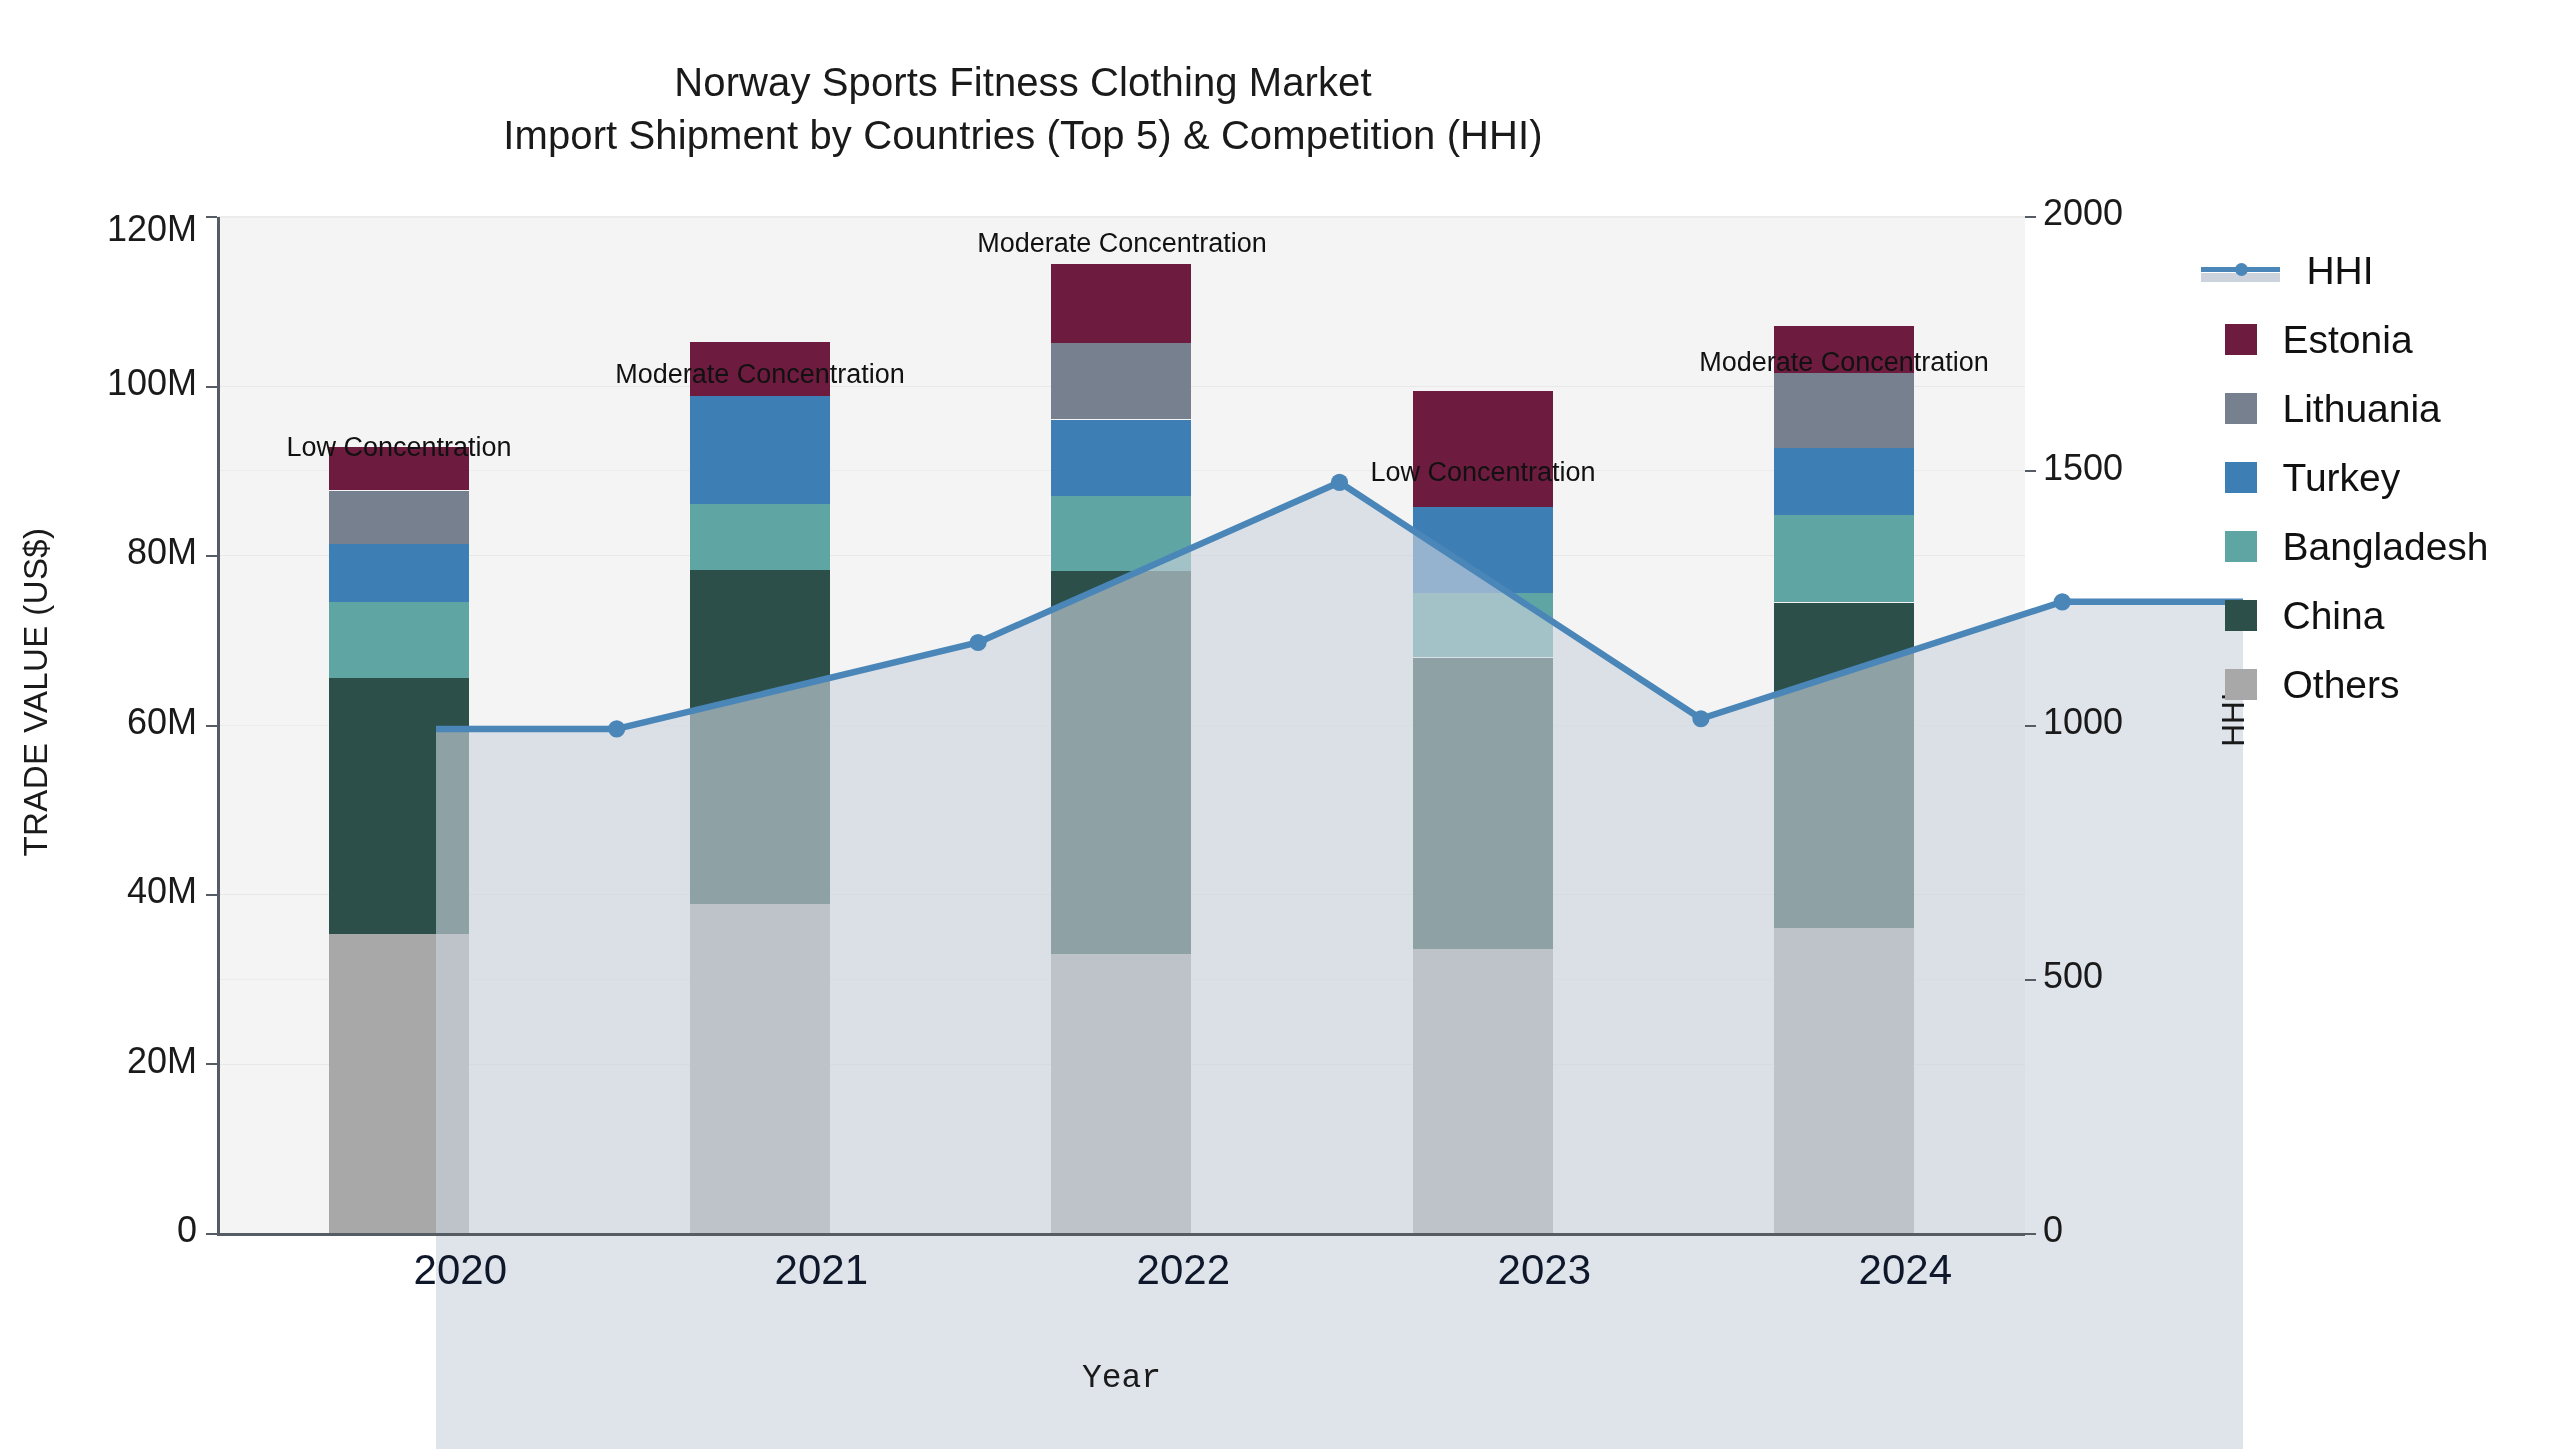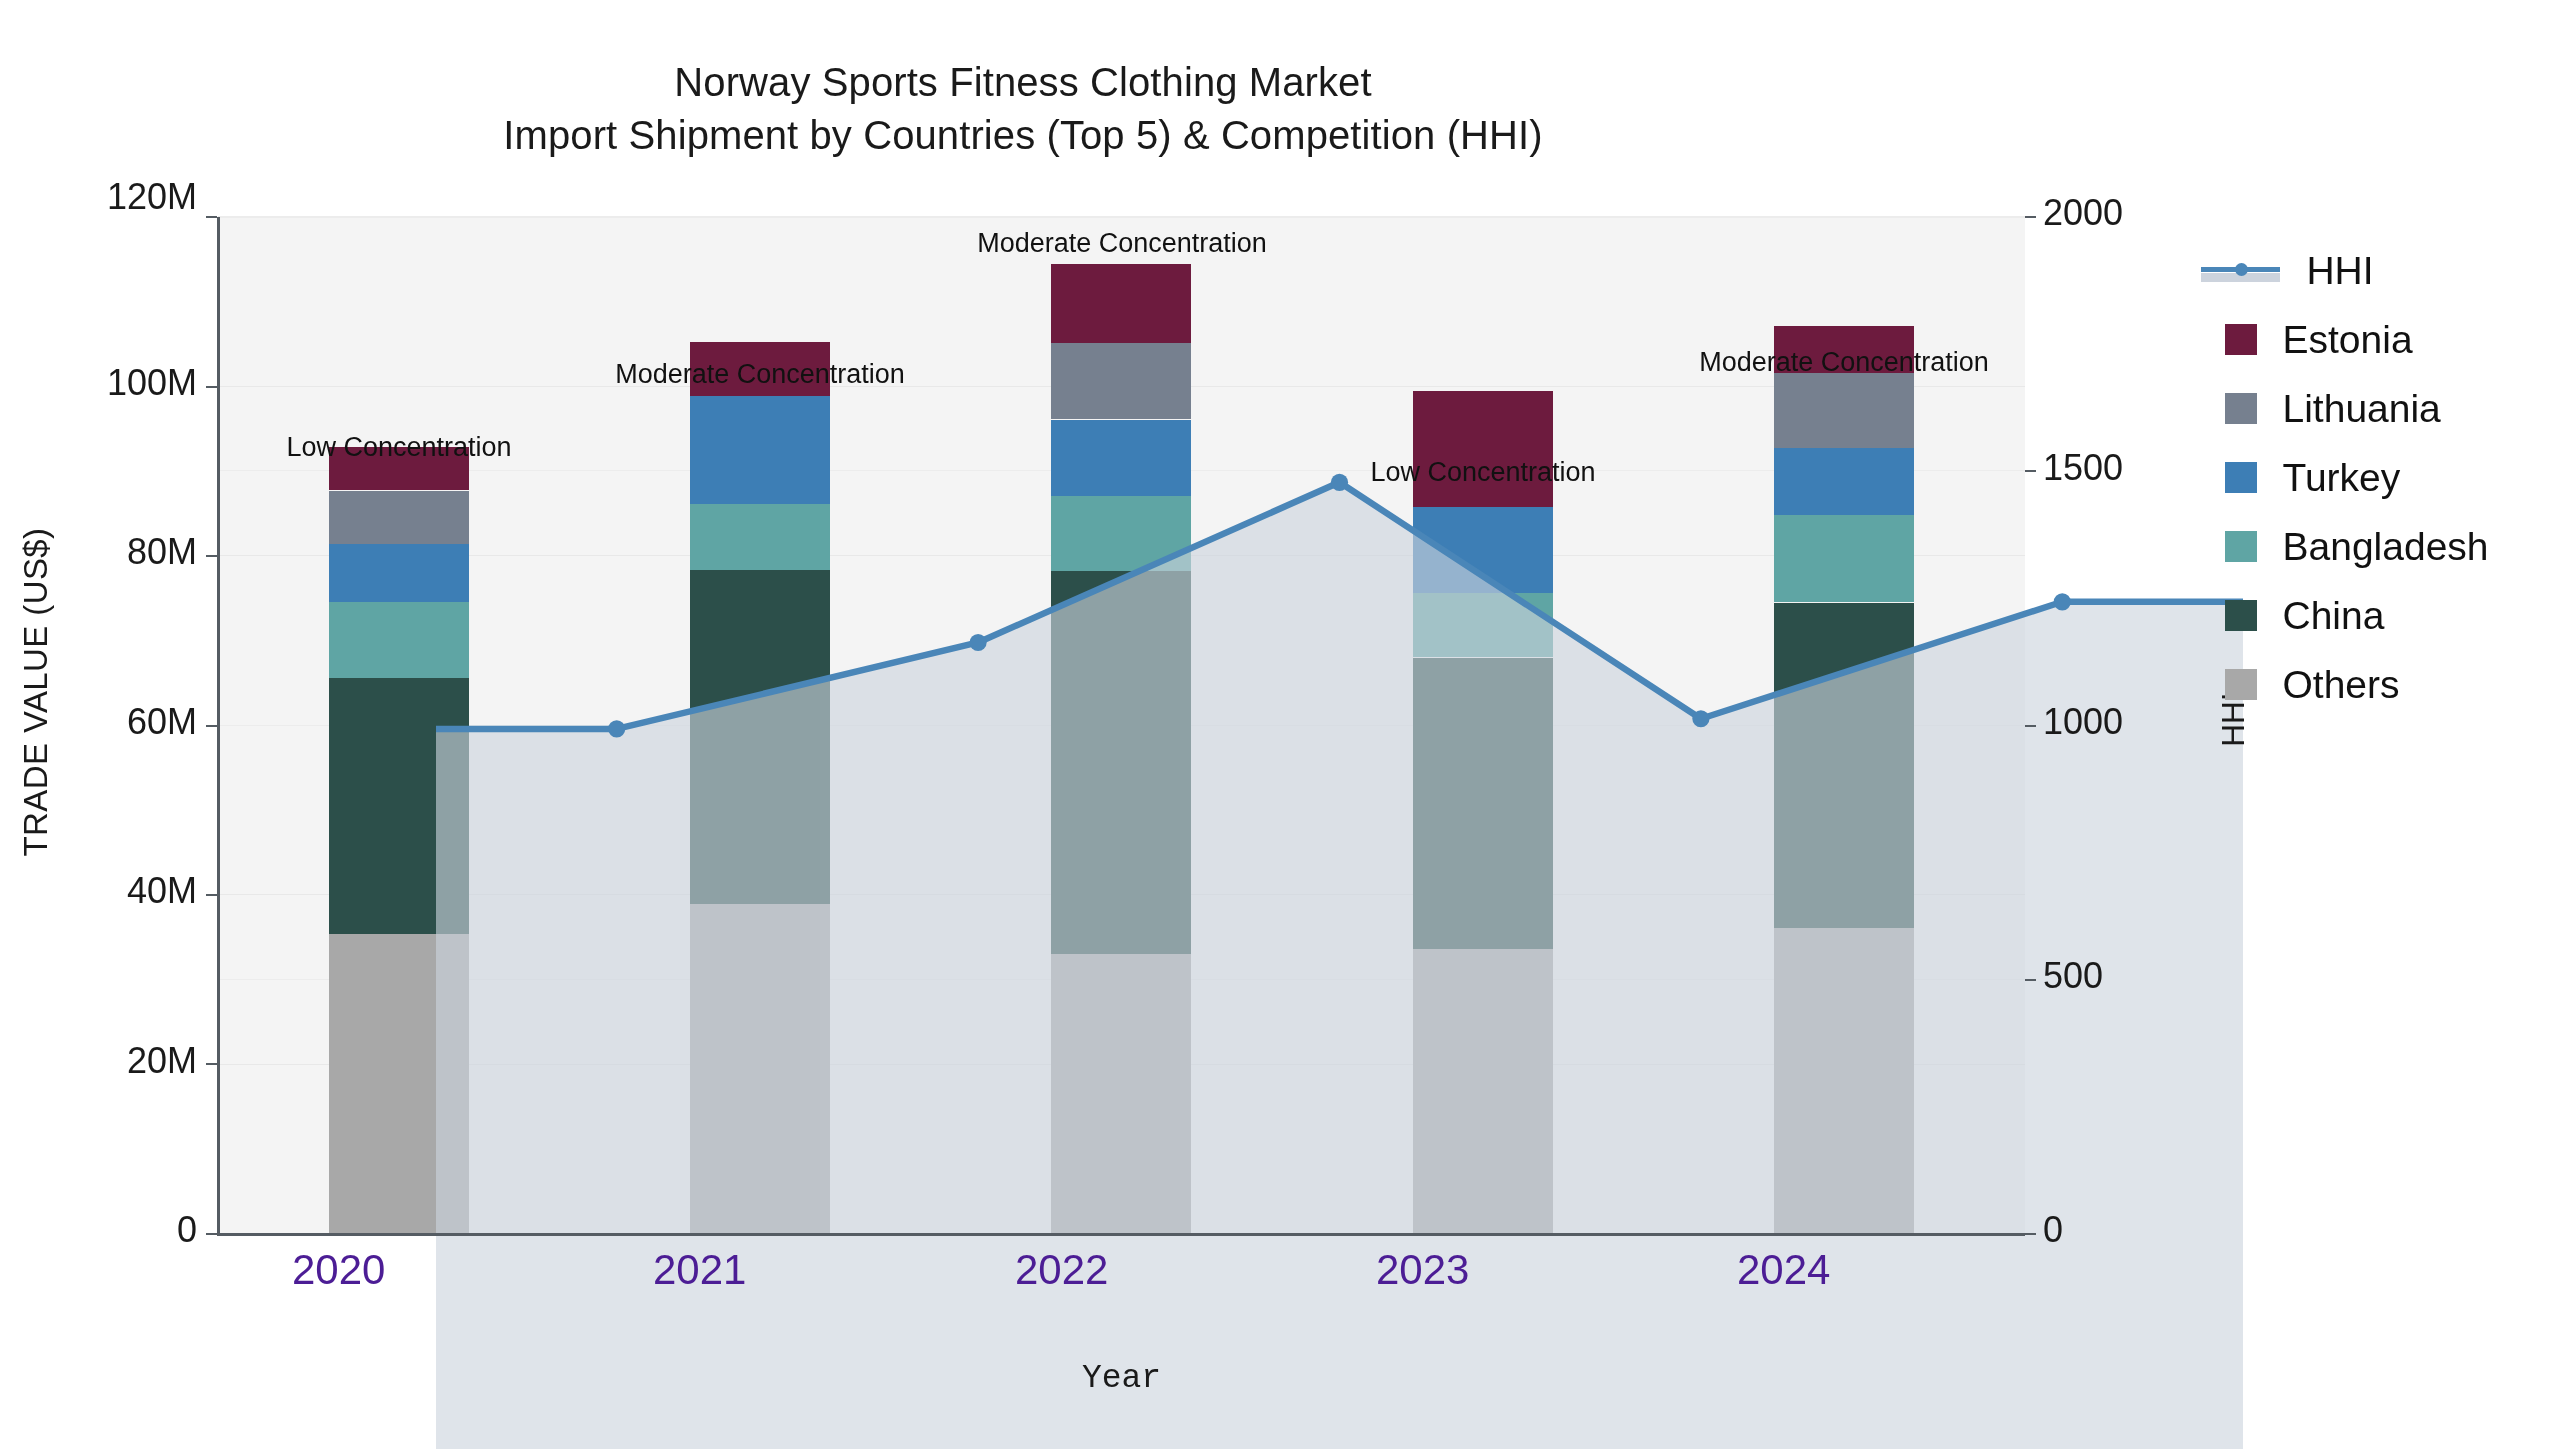--- a/index.html
+++ b/index.html
@@ -105,23 +105,23 @@
     color: #1a1a1a;
     font-family: Liberation Mono, monospace;
   }
 
   
   .xtick {
     position: absolute;
     top: 1246px;
     width: 215px;
     margin-left: -107px;
-    text-align: left;
+    text-align: right;
     font-size: 42px;
-    color: #4c1d95;
+    color: #0f172a;
   }
 
   
   .bar-seg {
     position: absolute;
   }
 
   
   #hhi-svg {
     position: absolute;
@@ -257,21 +257,21 @@
       <div class="ytick-left" style="left: 43px; width: 154px; right: auto; top: 1040px; text-align: right;">20M</div>
       <div class="tickmark" style="left: 206px; top: 1063px;"></div>
       <div class="ytick-left" style="left: 43px; width: 154px; right: auto; top: 870px;">40M</div>
       <div class="tickmark" style="left: 206px; top: 894px;"></div>
       <div class="ytick-left" style="left: 43px; width: 154px; right: auto; top: 701px;">60M</div>
       <div class="tickmark" style="left: 206px; top: 725px;"></div>
       <div class="ytick-left" style="left: 43px; width: 154px; right: auto; top: 531px;">80M</div>
       <div class="tickmark" style="left: 206px; top: 555px;"></div>
       <div class="ytick-left" style="left: 43px; width: 154px; right: auto; top: 362px;">100M</div>
       <div class="tickmark" style="left: 206px; top: 386px;"></div>
-      <div class="ytick-left" style="left: 43px; width: 154px; right: auto; top: 176px;">120M</div>
+      <div class="ytick-left" style="left: 43px; width: 154px; right: auto; top: 208px;">120M</div>
       <div class="tickmark" style="left: 206px; top: 216px;"></div>
     </div>
   <div id="yticks-right">
       <div class="ytick-right" style="left: 2043px; top: 1209px;">0</div>
       <div class="tickmark" style="left: 2025px; top: 1233px;"></div>
       <div class="ytick-right" style="left: 2043px; top: 955px;">500</div>
       <div class="tickmark" style="left: 2025px; top: 979px;"></div>
       <div class="ytick-right" style="left: 2043px; top: 701px;">1000</div>
       <div class="tickmark" style="left: 2025px; top: 725px;"></div>
       <div class="ytick-right" style="left: 2043px; top: 447px;">1500</div>

